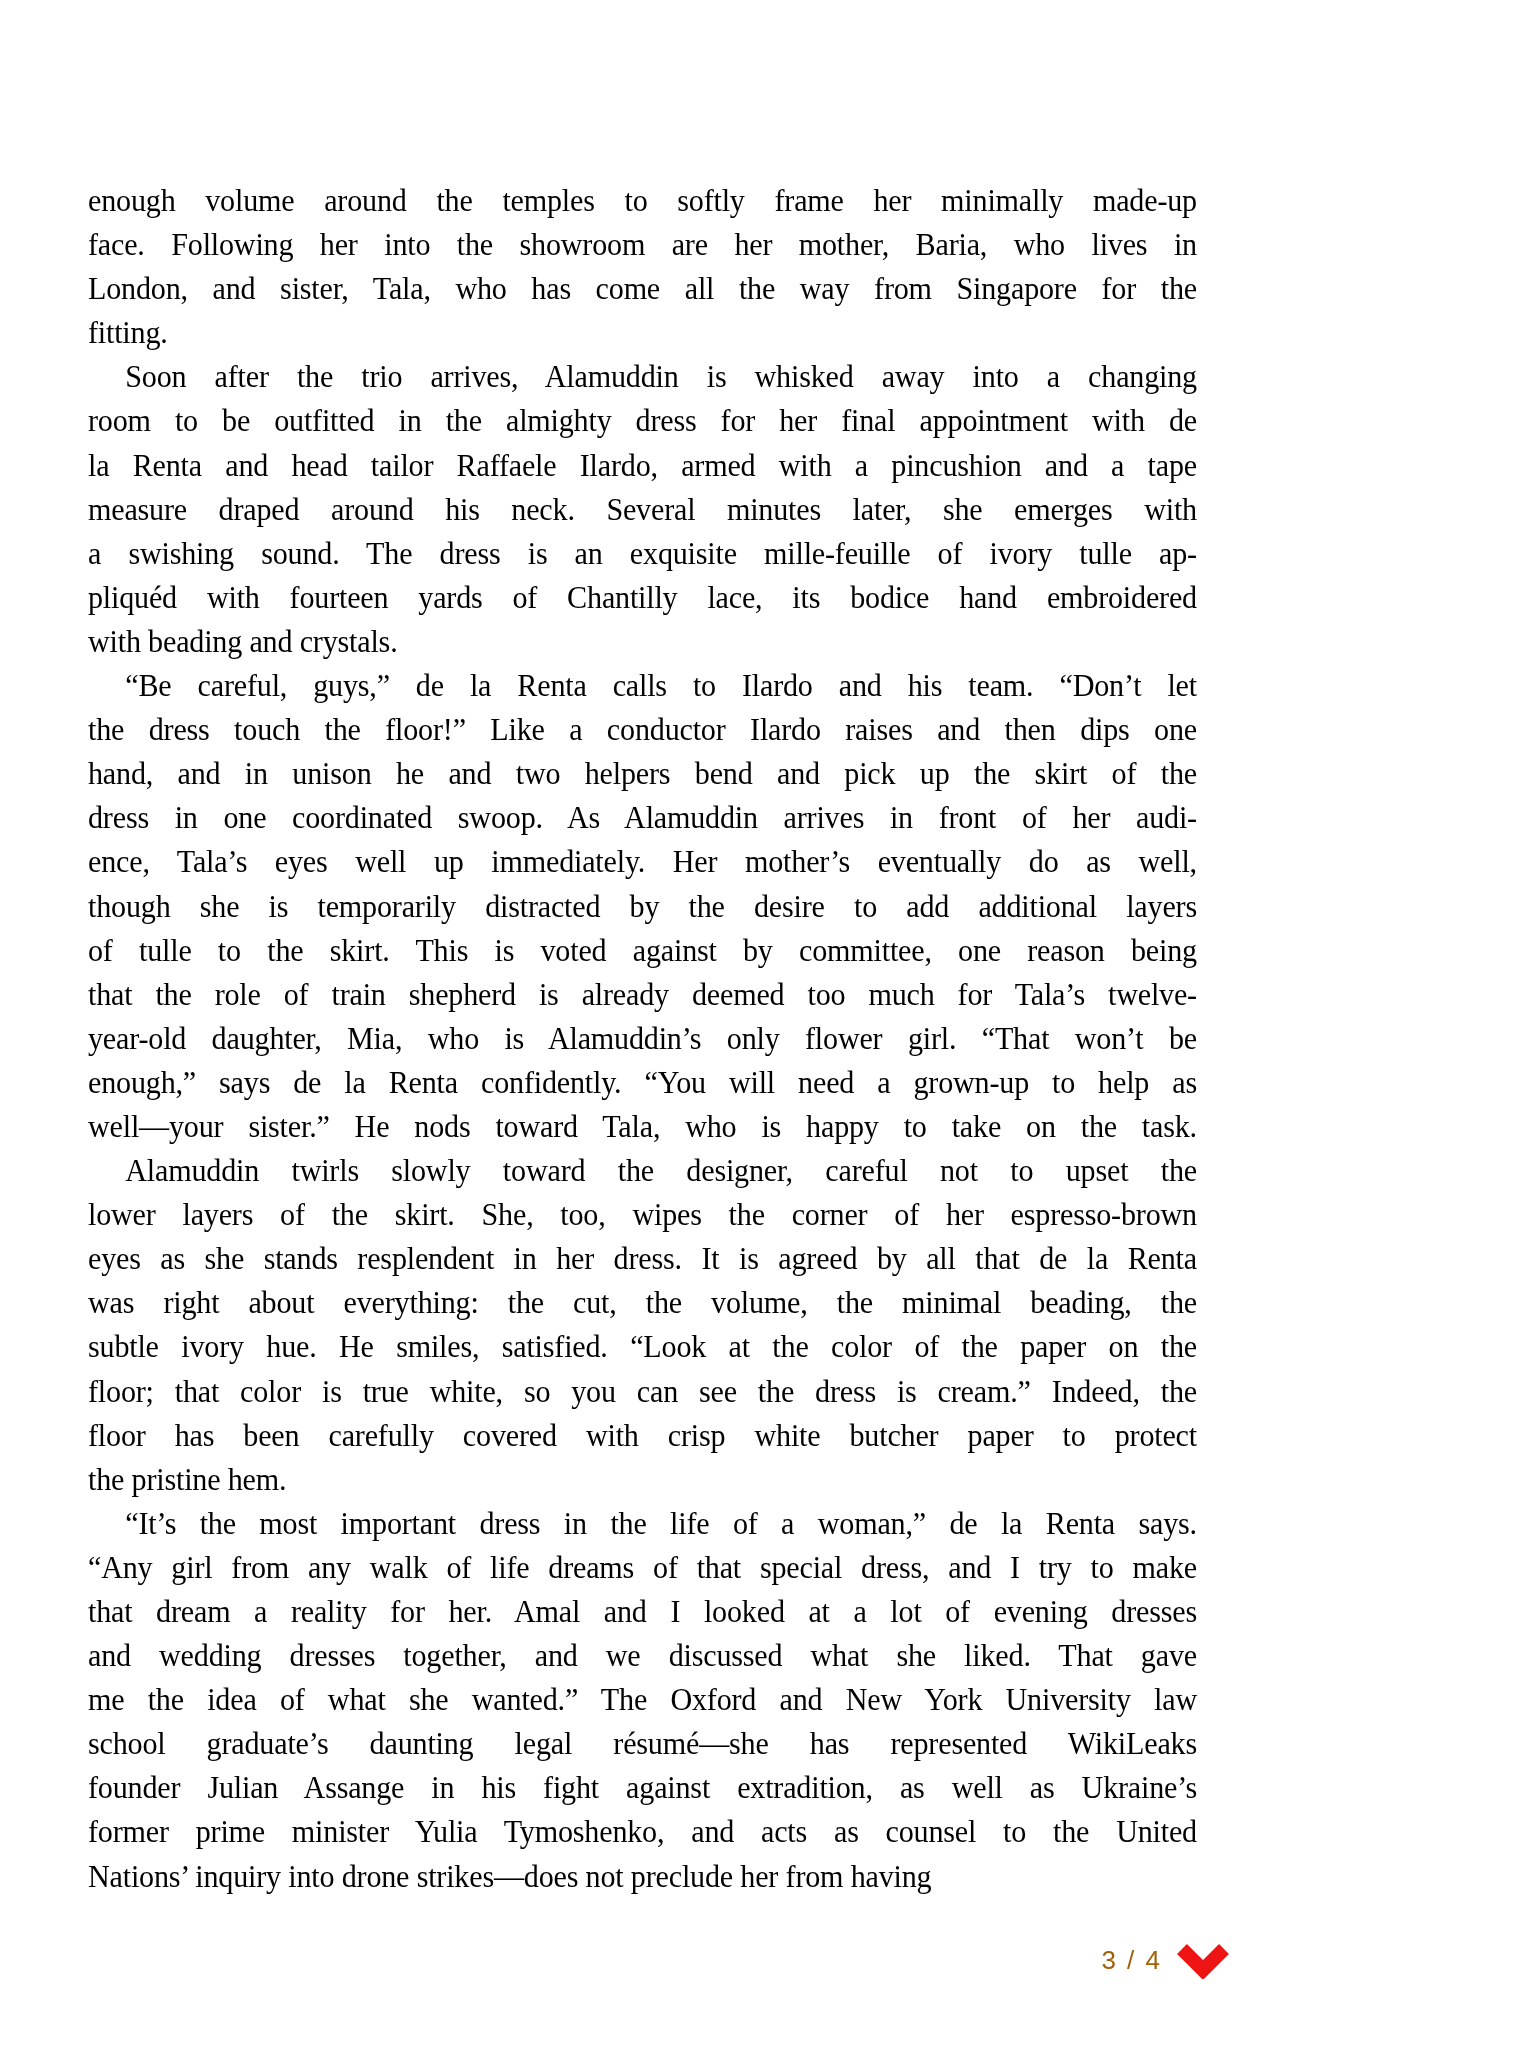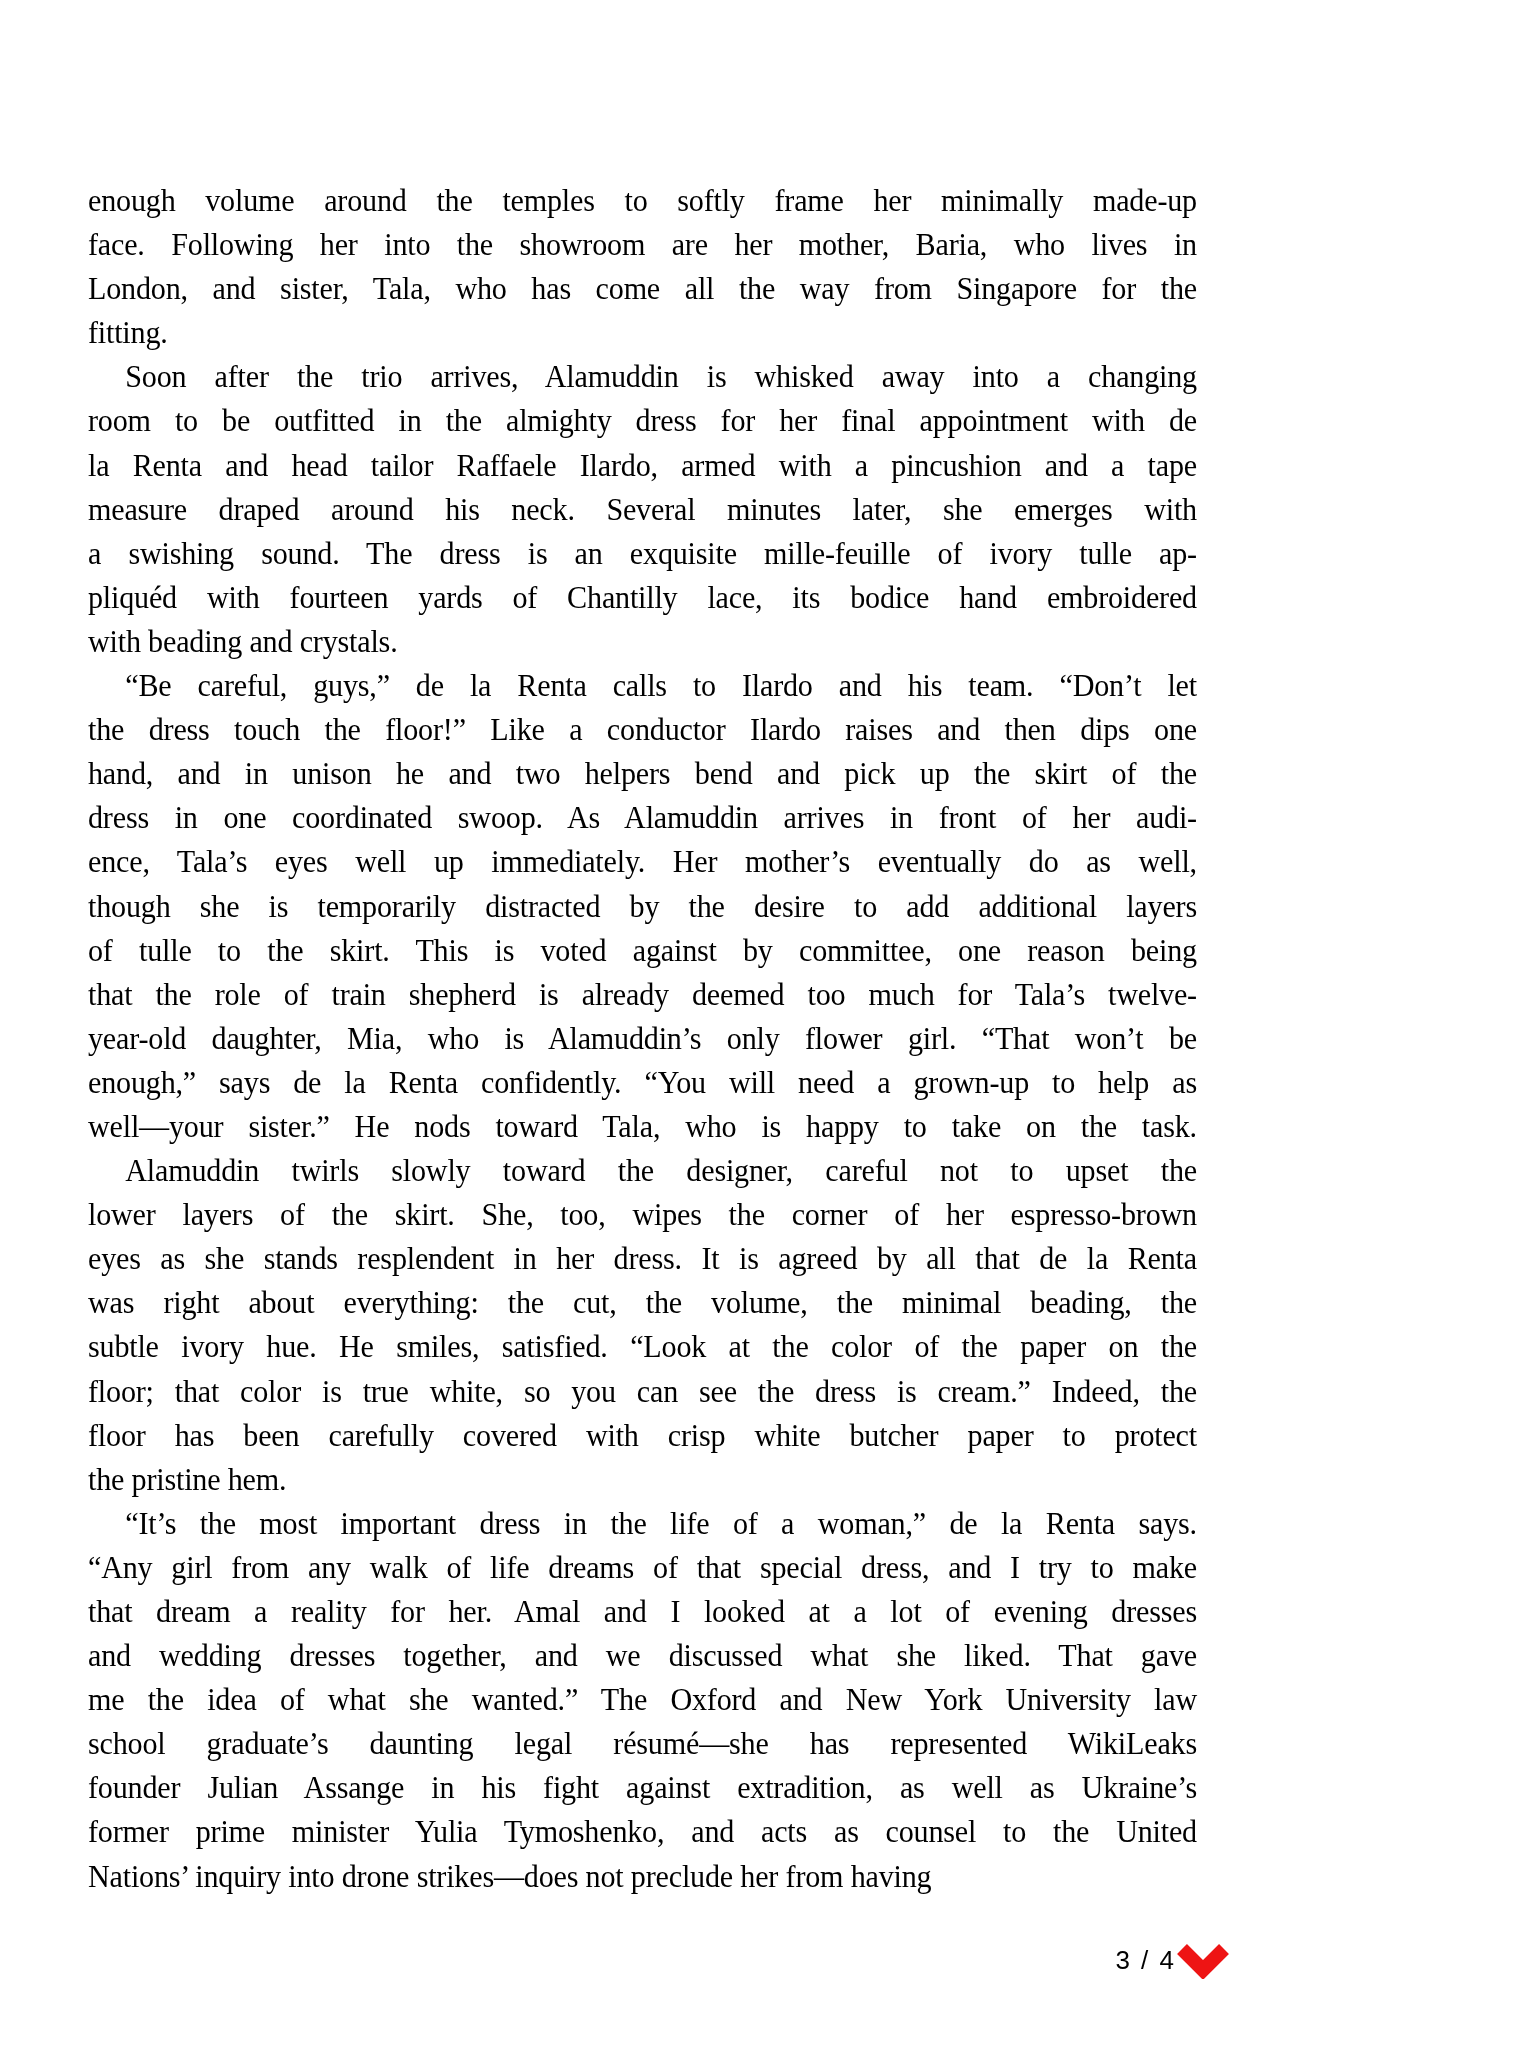--- a/index.html
+++ b/index.html
@@ -36,22 +36,23 @@
   .footer-row {
     position: absolute;
     right: 74px; top: 1938px;
     height: 44px;
     display: flex;
     align-items: center;
   }
   .page-indicator {
     font-family: "Liberation Sans", sans-serif;
     font-size: 26px;
-    color: #000000;
+    color: #a16207;
     letter-spacing: 2px;
+    margin-right: 14px;
   }
   .next-page-button {
     width: 54px; height: 40px;
     display: flex; align-items: center; justify-content: center;
     cursor: pointer;
     background: transparent; border: none; padding: 0;
   }
 </style>
 </head>
 <body style="background: rgb(255, 255, 255);">

